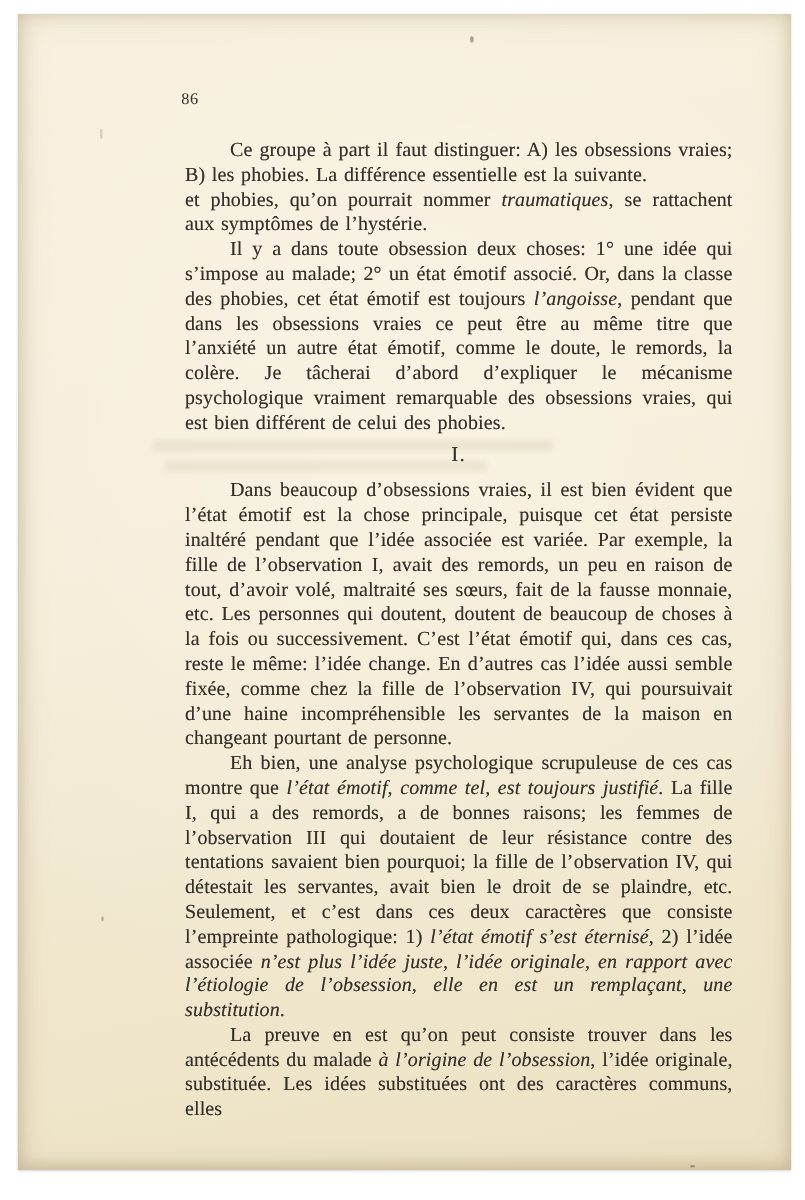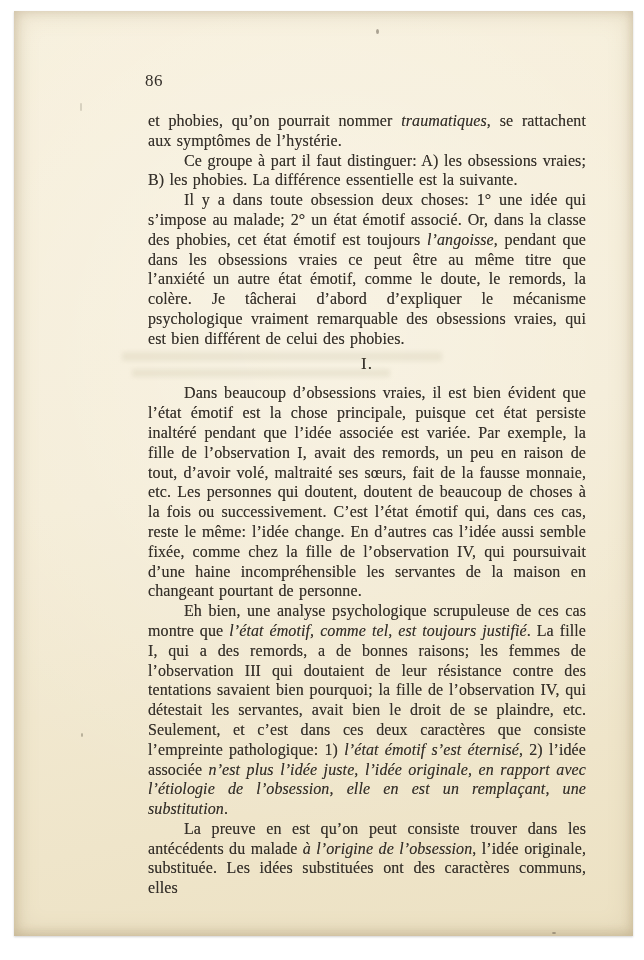--- a/index.html
+++ b/index.html
@@ -30,21 +30,21 @@
       inset 0 0 26px rgba(152,126,84,0.20),
       inset 5px 0 12px rgba(152,126,84,0.14),
       inset -4px 0 10px rgba(152,126,84,0.10),
       inset 0 -5px 10px rgba(152,126,84,0.12),
       0 1px 2px rgba(0,0,0,0.18);
   }
   .page-number {
     position: absolute;
     left: 131px; top: 60px;
     font-family: "Liberation Serif", "DejaVu Serif", serif;
-    font-size: 17px;
+    font-size: 13px;
     letter-spacing: 0.5px;
     color: var(--ink);
   }
   .text-col {
     position: absolute;
     left: 134px; top: 100px;
     width: 438px;
     font-family: "Liberation Serif", "DejaVu Serif", serif;
     font-size: 16px;
     line-height: 19.8px;
@@ -89,22 +89,22 @@
 </head>
 <body>
 
 <div class="scan">
   <div class="paper">
 
     <div class="page-number">86</div>
 
     <div class="text-col">
       <div>
+          <p class="para indent"><span class="seg">Ce groupe à part il faut distinguer: A) les obsessions vraies; B) les phobies. La différence essentielle est la suivante.</span></p>
           <p class="para"><span class="seg">et phobies, qu’on pourrait nommer </span><span class="seg it">traumatiques</span><span class="seg">, se rattachent aux symptômes de l’hystérie.</span></p>
-          <p class="para indent"><span class="seg">Ce groupe à part il faut distinguer: A) les obsessions vraies; B) les phobies. La différence essentielle est la suivante.</span></p>
           <p class="para indent"><span class="seg">Il y a dans toute obsession deux choses: 1° une idée qui s’impose au malade; 2° un état émotif associé. Or, dans la classe des phobies, cet état émotif est toujours </span><span class="seg it">l’angoisse</span><span class="seg">, pendant que dans les obsessions vraies ce peut être au même titre que l’anxiété un autre état émotif, comme le doute, le remords, la colère. Je tâcherai d’abord d’expliquer le mécanisme psychologique vraiment remarquable des obsessions vraies, qui est bien différent de celui des phobies.</span></p>
         </div>
 
       <div class="heading">I.</div>
 
       <div>
           <p class="para indent"><span class="seg">Dans beaucoup d’obsessions vraies, il est bien évident que l’état émotif est la chose principale, puisque cet état persiste inaltéré pendant que l’idée associée est variée. Par exemple, la fille de l’observation I, avait des remords, un peu en raison de tout, d’avoir volé, maltraité ses sœurs, fait de la fausse monnaie, etc. Les personnes qui doutent, doutent de beaucoup de choses à la fois ou successivement. C’est l’état émotif qui, dans ces cas, reste le même: l’idée change. En d’autres cas l’idée aussi semble fixée, comme chez la fille de l’observation IV, qui poursuivait d’une haine incompréhensible les servantes de la maison en changeant pourtant de personne.</span></p>
           <p class="para indent"><span class="seg">Eh bien, une analyse psychologique scrupuleuse de ces cas montre que </span><span class="seg it">l’état émotif, comme tel, est toujours justifié</span><span class="seg">. La fille I, qui a des remords, a de bonnes raisons; les femmes de l’observation III qui doutaient de leur résistance contre des tentations savaient bien pourquoi; la fille de l’observation IV, qui détestait les servantes, avait bien le droit de se plaindre, etc. Seulement, et c’est dans ces deux caractères que consiste l’empreinte pathologique: 1) </span><span class="seg it">l’état émotif s’est éternisé</span><span class="seg">, 2) l’idée associée </span><span class="seg it">n’est plus l’idée juste, l’idée originale, en rapport avec l’étiologie de l’obsession, elle en est un remplaçant, une substitution</span><span class="seg">.</span></p>
           <p class="para indent"><span class="seg">La preuve en est qu’on peut consiste trouver dans les antécédents du malade </span><span class="seg it">à l’origine de l’obsession</span><span class="seg">, l’idée originale, substituée. Les idées substituées ont des caractères communs, elles</span></p>
         </div>

